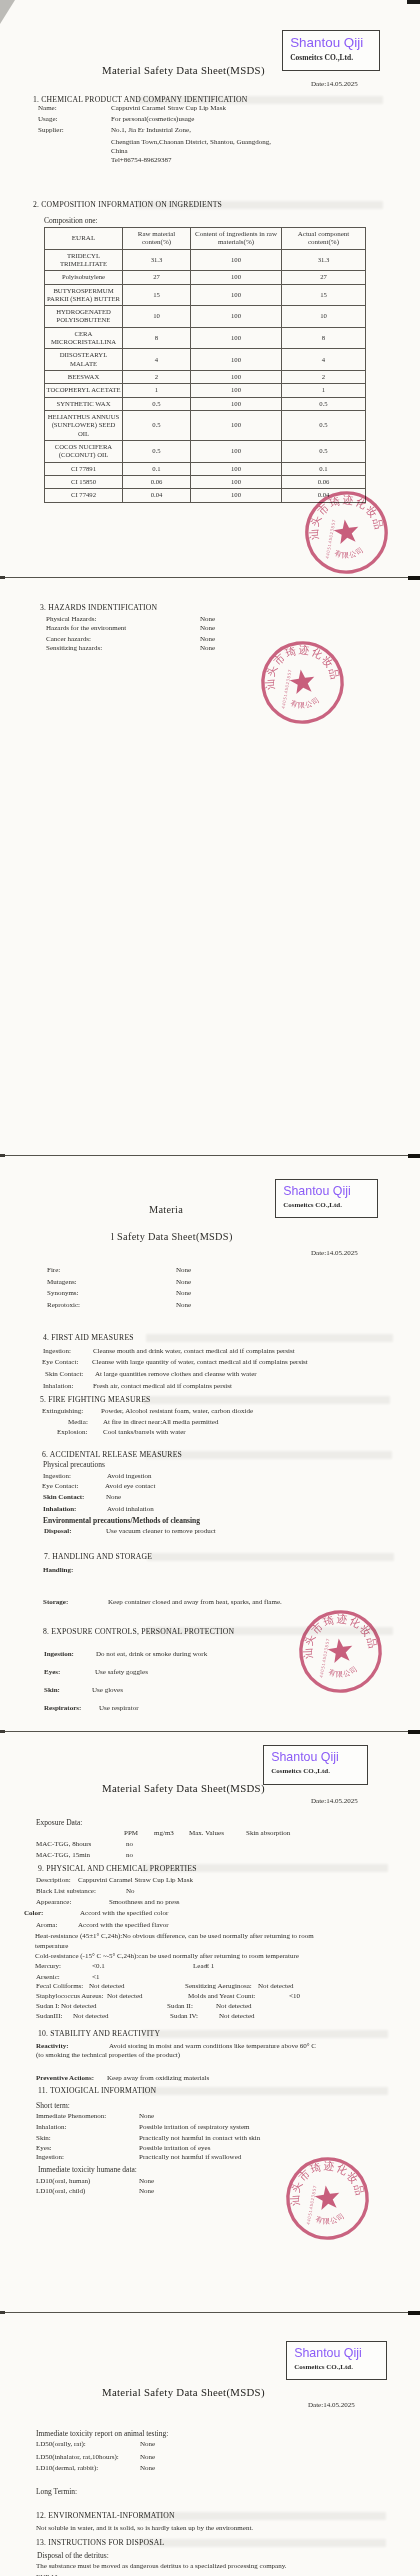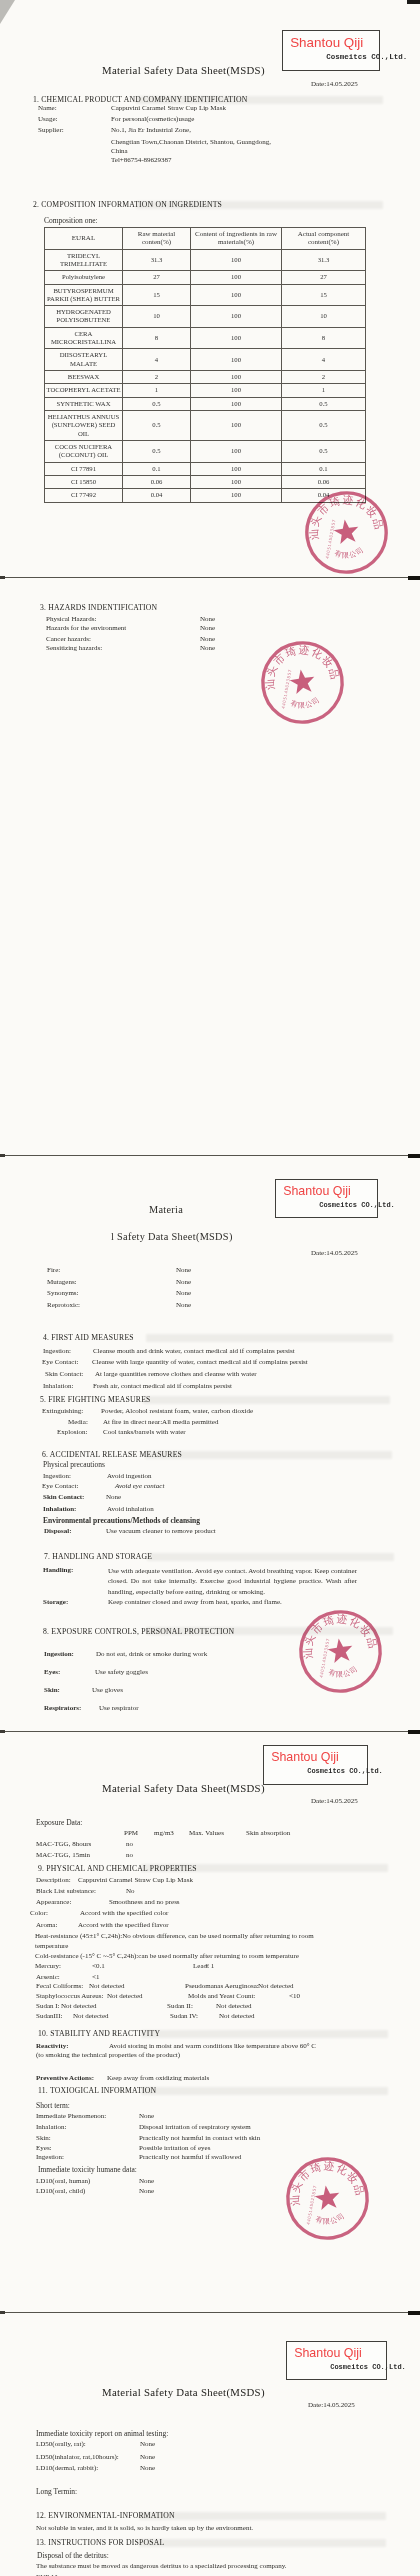--- a/index.html
+++ b/index.html
@@ -6,22 +6,22 @@
   #scan{position:relative;width:420px;height:2890px;background:#efeeea;overflow:hidden;
         font-family:"Liberation Serif","DejaVu Serif",serif;color:#2e2d2a;}
   .page{position:absolute;left:0;width:420px;background:#fbfaf7;overflow:hidden;}
   .pbound{position:absolute;left:0;width:420px;height:1px;background:#55534c;z-index:5;}
   .tick-r{position:absolute;right:0;top:-1.5px;width:12.4px;height:4.6px;background:#14130f;}
   .tick-l{position:absolute;left:0;top:-1px;width:5.2px;height:3.1px;background:#3c3a35;}
   .corner-tl{position:absolute;top:0;left:0;width:0;height:0;
              border-left:15.5px solid #bcbbb7;border-bottom:24px solid transparent;z-index:4;}
   .corner-tr{position:absolute;top:0;right:0;width:13.4px;height:3.6px;background:#1b1a18;z-index:4;}
   .logo{position:absolute;border:1px solid #403f3b;background:rgba(255,255,255,.55);z-index:2;}
-  .logo1{font-family:"Liberation Sans","DejaVu Sans",sans-serif;color:#ef4444;padding:3.6px 0 0 7.2px;white-space:nowrap;}
-  .logo2{font-family:Liberation Mono, monospace;font-weight:bold;color:#2c2c2c;padding:3.6px 0 0 7.2px;white-space:nowrap;margin-left:36px;}
+  .logo1{font-family:"Liberation Sans","DejaVu Sans",sans-serif;color:#8b5cf6;padding:3.6px 0 0 7.2px;white-space:nowrap;}
+  .logo2{font-family:Liberation Serif, serif;font-weight:bold;color:#2c2c2c;padding:3.6px 0 0 7.2px;white-space:nowrap;}
   .logo-lg .logo1{font-size:13.4px;} .logo-lg .logo2{font-size:7.5px;}
   .logo-sm .logo1{font-size:12.4px;} .logo-sm .logo2{font-size:7px;}
   .doc-title{position:absolute;font-size:10.8px;letter-spacing:0.3px;white-space:nowrap;color:#23221f;z-index:2;}
   .doc-date{position:absolute;font-size:7px;white-space:nowrap;z-index:2;}
   .sec-h{position:absolute;font-size:7.7px;letter-spacing:0.2px;white-space:nowrap;color:#262522;z-index:2;}
   .sub-h{position:absolute;font-size:7.5px;white-space:nowrap;z-index:2;}
   .bold{font-weight:bold;}
   .bodyline{position:absolute;font-size:7px;line-height:9.8px;white-space:nowrap;z-index:2;}
   .wrap{white-space:normal;text-align:justify;line-height:10.3px;}
   .smudge{position:absolute;height:7.7px;background:#96948c;opacity:.13;filter:blur(1px);z-index:1;}
@@ -237,32 +237,31 @@
       <div class="bodyline" style="left: 68px; top: 262px;">Media:</div>
       <div class="bodyline" style="left: 103px; top: 262px;">At fire in direct near:All media permitted</div>
       <div class="bodyline" style="left: 57px; top: 272px;">Explosion:</div>
       <div class="bodyline" style="left: 103px; top: 272px;">Cool tanks/barrels with water</div>
       <div class="smudge" style="left: 145px; top: 295px; width: 247px;"></div>
       <div class="sec-h" style="left: 42px; top: 294px;">6. ACCIDENTAL RELEASE MEASURES</div>
       <div class="sub-h" style="left: 43px; top: 304px;">Physical precautions</div>
       <div class="bodyline" style="left: 43px; top: 316px;">Ingestion:</div>
       <div class="bodyline" style="left: 107px; top: 316px;">Avoid ingestion</div>
       <div class="bodyline" style="left: 42px; top: 326px;">Eye Contact:</div>
-      <div class="bodyline" style="left: 115px; top: 326px; font-style: italic;">Avoid eye contact</div>
+      <div class="bodyline" style="left: 105px; top: 326px;">Avoid eye contact</div>
       <div class="bodyline bold" style="left: 43px; top: 337px;">Skin Contact:</div>
       <div class="bodyline" style="left: 106px; top: 337px;">None</div>
       <div class="bodyline bold" style="left: 43px; top: 349px;">Inhalation:</div>
       <div class="bodyline" style="left: 107px; top: 349px;">Avoid inhalation</div>
       <div class="sub-h bold" style="left: 43px; top: 360px;">Environmental precautions/Methods of cleansing</div>
       <div class="bodyline bold" style="left: 44px; top: 371px;">Disposal:</div>
       <div class="bodyline" style="left: 106px; top: 371px;">Use vacuum cleaner to remove product</div>
       <div class="smudge" style="left: 147px; top: 397px; width: 247px;"></div>
       <div class="sec-h" style="left: 44px; top: 396px;">7. HANDLING AND STORAGE</div>
       <div class="bodyline bold" style="left: 43px; top: 410px;">Handling:</div>
-      <div class="bodyline wrap" style="left: 108px; top: 410px; width: 249px;">Use with adequate ventilation. Avoid eye contact. Avoid breathing vapor. Keep container closed. Do not take internally. Exercise good industrial hygiene practice. Wash after handling, especially before eating, drinking or smoking.</div>
       <div class="bodyline bold" style="left: 43px; top: 442px;">Storage:</div>
       <div class="bodyline" style="left: 108px; top: 442px;">Keep container closed and away from heat, sparks, and flame.</div>
       <div class="smudge" style="left: 146px; top: 471px; width: 247px;"></div>
       <div class="sec-h" style="left: 43px; top: 471px;">8. EXPOSURE CONTROLS, PERSONAL PROTECTION</div>
       <div class="bodyline bold" style="left: 44px; top: 494px;">Ingestion:</div>
       <div class="bodyline" style="left: 96px; top: 494px;">Do not eat, drink or smoke during work</div>
       <div class="bodyline bold" style="left: 44px; top: 512px;">Eyes:</div>
       <div class="bodyline" style="left: 95px; top: 512px;">Use safety goggles</div>
       <div class="bodyline bold" style="left: 44px; top: 530px;">Skin:</div>
       <div class="bodyline" style="left: 92px; top: 530px;">Use gloves</div>
@@ -303,36 +302,36 @@
       <div class="bodyline" style="left: 36px; top: 119px;">MAC-TGG, 15min</div>
       <div class="bodyline" style="left: 126px; top: 119px;">no</div>
       <div class="smudge" style="left: 141px; top: 132px; width: 247px;"></div>
       <div class="sec-h" style="left: 38px; top: 132px;">9. PHYSICAL AND CHEMICAL PROPERTIES</div>
       <div class="bodyline" style="left: 36px; top: 144px;">Description:</div>
       <div class="bodyline" style="left: 78px; top: 144px;">Cappuvini Caramel Straw Cup Lip Mask</div>
       <div class="bodyline" style="left: 36px; top: 155px;">Black List substance:</div>
       <div class="bodyline" style="left: 126px; top: 155px;">No</div>
       <div class="bodyline" style="left: 36px; top: 166px;">Appearance:</div>
       <div class="bodyline" style="left: 109px; top: 166px;">Smoothness and no press</div>
-      <div class="bodyline" style="left: 30px; top: 177px;">Color:</div>
+      <div class="bodyline" style="left: 24px; top: 177px; font-weight: bold;">Color:</div>
       <div class="bodyline" style="left: 80px; top: 177px;">Accord with the specified color</div>
       <div class="bodyline" style="left: 36px; top: 189px;">Aroma:</div>
       <div class="bodyline" style="left: 78px; top: 189px;">Accord with the specified flavor</div>
       <div class="bodyline" style="left: 35px; top: 200px;">Heat-resistance (45±1° C,24h):No obvious difference, can be used normally after returning to room</div>
       <div class="bodyline" style="left: 35px; top: 210px;">temperature</div>
       <div class="bodyline" style="left: 35px; top: 220px;">Cold-resistance (-15° C ~-5° C,24h):can be used normally after returning to room temperature</div>
       <div class="bodyline" style="left: 35px; top: 230px;">Mercury:</div>
       <div class="bodyline" style="left: 92px; top: 230px;">&lt;0.1</div>
       <div class="bodyline" style="left: 170px; top: 230px; margin-left: 23px;">Lead:</div>
       <div class="bodyline" style="left: 205px; top: 230px;">&lt; 1</div>
       <div class="bodyline" style="left: 36px; top: 241px;">Arsenic:</div>
       <div class="bodyline" style="left: 92px; top: 241px;">&lt;1</div>
       <div class="bodyline" style="left: 36px; top: 250px;">Fecal Coliforms:</div>
       <div class="bodyline" style="left: 89px; top: 250px;">Not detected</div>
-      <div class="bodyline" style="left: 185px; top: 250px;">Pseudomanas Aeruginosa:</div>
+      <div class="bodyline" style="left: 185px; top: 250px;">Sensitizing Aeruginosa:</div>
       <div class="bodyline" style="left: 258px; top: 250px;">Not detected</div>
       <div class="bodyline" style="left: 36px; top: 260px;">Staphylococcus Aureus:</div>
       <div class="bodyline" style="left: 107px; top: 260px;">Not detected</div>
       <div class="bodyline" style="left: 188px; top: 260px;">Molds and Yeast Count:</div>
       <div class="bodyline" style="left: 289px; top: 260px;">&lt;10</div>
       <div class="bodyline" style="left: 36px; top: 270px;">Sudan I:</div>
       <div class="bodyline" style="left: 61px; top: 270px;">Not detected</div>
       <div class="bodyline" style="left: 167px; top: 270px;">Sudan II:</div>
       <div class="bodyline" style="left: 216px; top: 270px;">Not detected</div>
       <div class="bodyline" style="left: 36px; top: 280px;">SudanIII:</div>
@@ -345,21 +344,21 @@
       <div class="bodyline" style="left: 109px; top: 310px;">Avoid storing in moist and warm conditions like temperature above 60° C</div>
       <div class="bodyline" style="left: 36px; top: 319px;">(to smoking the technical properties of the product)</div>
       <div class="bodyline bold" style="left: 36px; top: 342px;">Preventive Actions:</div>
       <div class="bodyline" style="left: 107px; top: 342px;">Keep away from oxidizing materials</div>
       <div class="smudge" style="left: 141px; top: 355px; width: 247px;"></div>
       <div class="sec-h" style="left: 38px; top: 354px;">11. TOXIOGICAL INFORMATION</div>
       <div class="sub-h" style="left: 36px; top: 369px;">Short term:</div>
       <div class="bodyline" style="left: 36px; top: 380px;">Immediate Phenomenon:</div>
       <div class="bodyline" style="left: 139px; top: 380px;">None</div>
       <div class="bodyline" style="left: 36px; top: 391px;">Inhalation:</div>
-      <div class="bodyline" style="left: 139px; top: 391px;">Disposal irritation of respiratory system</div>
+      <div class="bodyline" style="left: 139px; top: 391px;">Possible irritation of respiratory system</div>
       <div class="bodyline" style="left: 36px; top: 402px;">Skin:</div>
       <div class="bodyline" style="left: 139px; top: 402px;">Practically not harmful in contact with skin</div>
       <div class="bodyline" style="left: 36px; top: 412px;">Eyes:</div>
       <div class="bodyline" style="left: 139px; top: 412px;">Possible irritation of eyes</div>
       <div class="bodyline" style="left: 36px; top: 421px;">Ingestion:</div>
       <div class="bodyline" style="left: 139px; top: 421px;">Practically not harmful if swallowed</div>
       <div class="sub-h" style="left: 38px; top: 433px;">Immediate toxicity humane data:</div>
       <div class="bodyline" style="left: 36px; top: 445px;">LD10(oral, human)</div>
       <div class="bodyline" style="left: 139px; top: 445px;">None</div>
       <div class="bodyline" style="left: 36px; top: 455px;">LD10(oral, child)</div>

